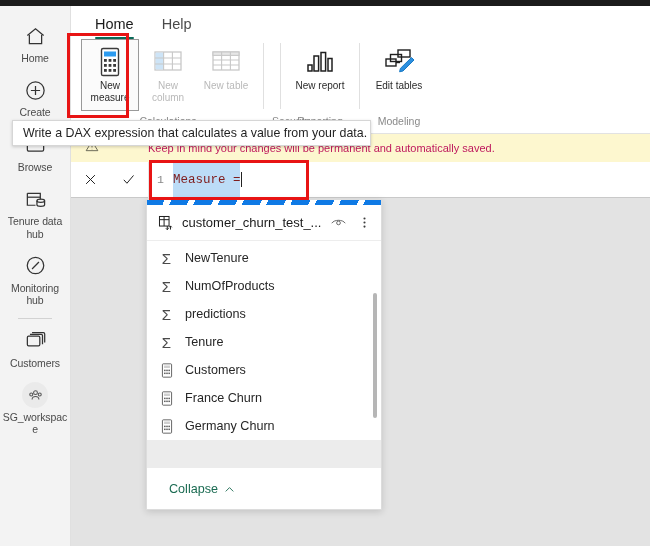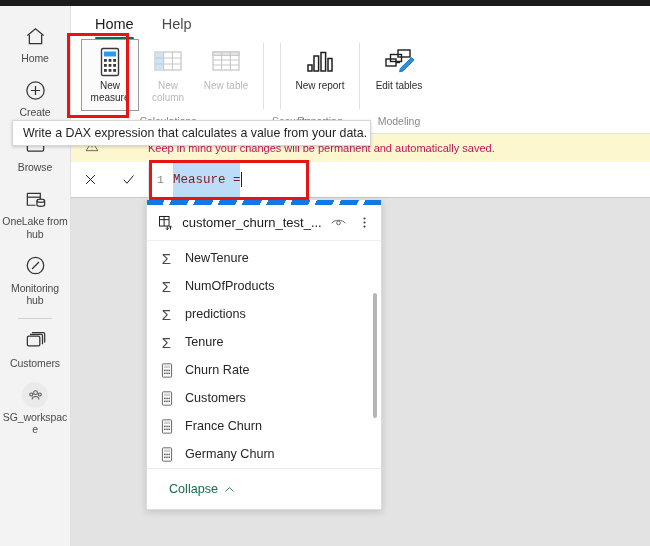--- a/index.html
+++ b/index.html
@@ -124,21 +124,21 @@
     background: #ffffff; border: 1px solid #dcdcdc;
     box-shadow: 0 2px 7px rgba(0,0,0,.14); z-index: 20;
     display: flex; flex-direction: column;
   }
   .panel-stripe {
     height: 5px; width: 100%;
     background: repeating-linear-gradient(115deg, #0f7ae5 0 16px, #ffffff 16px 22px);
   }
   .panel-head {
     height: 36px; display: flex; align-items: center; padding: 0 7px 0 9px;
-    border-bottom: 1px solid #ededed; gap: 7px; text-align: center;
+    border-bottom: 1px solid #ededed; gap: 7px;
   }
   .panel-title {
     flex: 1; font-size: 13px; color: #1b1b1b; white-space: nowrap;
     overflow: hidden; text-overflow: ellipsis;
   }
   .hicon { width: 19px; height: 19px; display: flex; align-items: center; justify-content: center; cursor: pointer; color: #3b3b3b; }
 
   .panel-list { flex: 1; overflow: hidden; position: relative; padding-top: 3px; }
   .li {
     height: 28px; display: flex; align-items: center; gap: 11px;
@@ -198,21 +198,21 @@
 
     <div class="rail-item">
       <span class="rail-icon">
         <svg width="23" height="23" viewBox="0 0 24 24" fill="none" stroke="#333" stroke-width="1.3">
           <path d="M3.5 5.5 H17 V12 M3.5 5.5 V18 H12"></path>
             <path d="M3.5 9.6 H17"></path>
           <ellipse cx="17.5" cy="13.2" rx="4" ry="1.7"></ellipse>
           <path d="M13.5 13.2 V17.6 C13.5 18.5 15.3 19.3 17.5 19.3 C19.7 19.3 21.5 18.5 21.5 17.6 V13.2"></path>
         </svg>
       </span>
-      <span class="rail-label">OneLake from hub</span>
+      <span class="rail-label">Tenure data hub</span>
     </div>
 
     <div class="rail-item">
       <span class="rail-icon">
         <svg width="23" height="23" viewBox="0 0 24 24" fill="none" stroke="#333" stroke-width="1.3">
           <circle cx="12" cy="12" r="8.6"></circle>
             <path d="M15.6 8.4 L8.4 15.6"></path>
         </svg>
       </span>
       <span class="rail-label">Monitoring hub</span>
@@ -447,37 +447,20 @@
           </span>
         <span class="li-label">predictions</span>
       </div>
       <div class="li">
         <span class="li-icon">
             <span class="sigma">Σ</span>
           </span>
         <span class="li-label">Tenure</span>
       </div>
 
-      <div class="li">
-        <span class="li-icon">
-          <svg width="12" height="15" viewBox="0 0 14 18" fill="none" stroke="#5a5a5a" stroke-width="1.1">
-            <rect x="1.5" y="1" width="11" height="16" rx="1"></rect>
-            <rect x="3.5" y="3" width="7" height="3" fill="#cfcfcf" stroke="none"></rect>
-            <g fill="#5a5a5a" stroke="none">
-              <rect x="3.5" y="8" width="1.8" height="1.8"></rect>
-                <rect x="6.1" y="8" width="1.8" height="1.8"></rect>
-                <rect x="8.7" y="8" width="1.8" height="1.8"></rect>
-              <rect x="3.5" y="11.5" width="1.8" height="1.8"></rect>
-                <rect x="6.1" y="11.5" width="1.8" height="1.8"></rect>
-                <rect x="8.7" y="11.5" width="1.8" height="1.8"></rect>
-            </g>
-          </svg>
-        </span>
-        <span class="li-label">Churn Rate</span>
-      </div>
 
       <div class="li">
         <span class="li-icon">
           <svg width="12" height="15" viewBox="0 0 14 18" fill="none" stroke="#5a5a5a" stroke-width="1.1">
             <rect x="1.5" y="1" width="11" height="16" rx="1"></rect>
             <rect x="3.5" y="3" width="7" height="3" fill="#cfcfcf" stroke="none"></rect>
             <g fill="#5a5a5a" stroke="none">
               <rect x="3.5" y="8" width="1.8" height="1.8"></rect>
                 <rect x="6.1" y="8" width="1.8" height="1.8"></rect>
                 <rect x="8.7" y="8" width="1.8" height="1.8"></rect>

